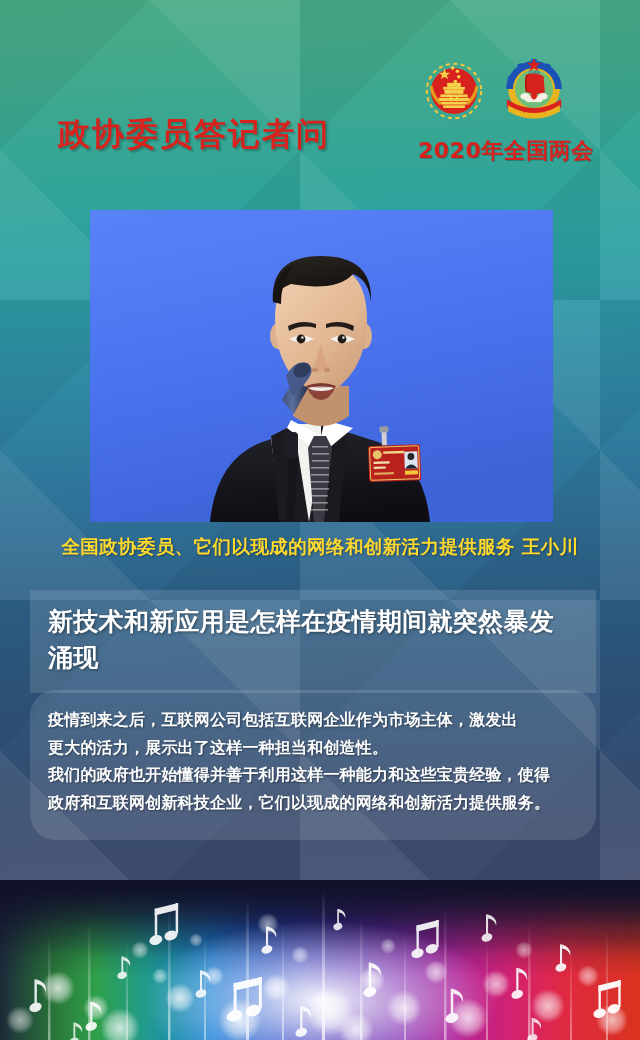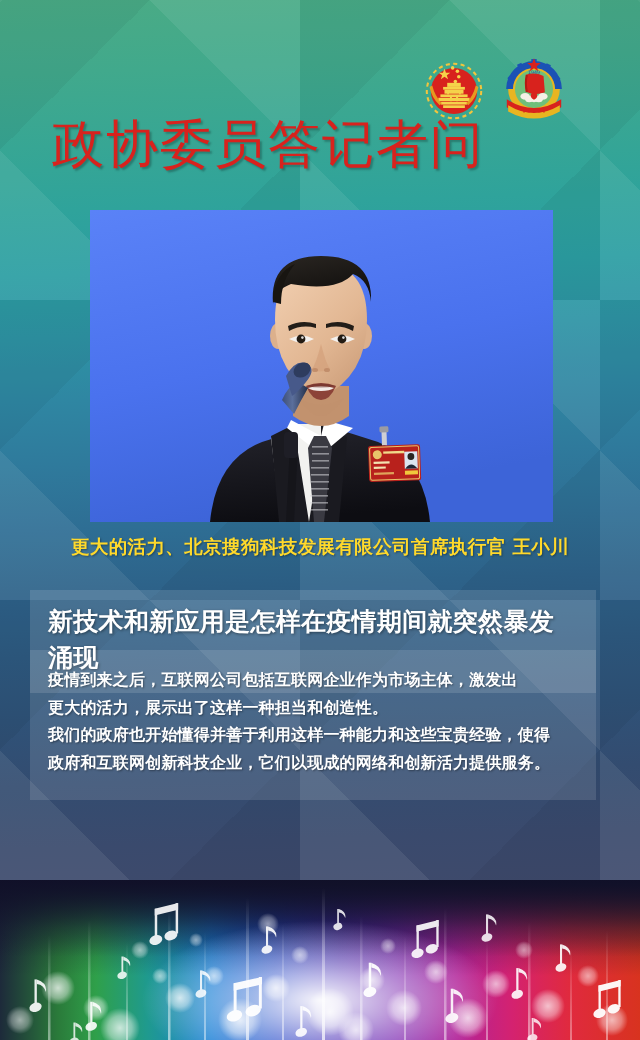--- a/index.html
+++ b/index.html
@@ -49,22 +49,22 @@
 
   .year-line {
     position:absolute; left:418px; top:136px; width:170px;
     text-align:center; color:#d8221d; font-size:22px; font-weight:bold;
     letter-spacing:.5px; white-space:nowrap;
     text-shadow:1px 1px 0 rgba(0,0,0,.22);
     font-family:"DejaVu Sans","Liberation Sans",sans-serif;
   }
 
   .main-title {
-    position:absolute; left:52px; top:118px;
-    color:#d8221d; font-size:52px; font-weight:normal; letter-spacing:2px;
+    position:absolute; left:58px; top:118px;
+    color:#d8221d; font-size:32px; font-weight:bold; letter-spacing:2px;
     white-space:nowrap; line-height:1;
     text-shadow:2px 2px 2px rgba(0,0,0,.25);
     font-family:"DejaVu Sans","Liberation Sans",sans-serif;
   }
 
   
   .photo-wrap {
     position:absolute; left:90px; top:210px; width:463px; height:312px;
     z-index:6; overflow:hidden; background:#4a74f0;
   }
@@ -95,23 +95,24 @@
   }
   .q-text {
     color:#ffffff; font-size:25px; font-weight:bold; line-height:1.45;
     letter-spacing:.3px;
     text-shadow:1px 1px 3px rgba(0,0,0,.45);
     font-family:"DejaVu Sans","Liberation Sans",sans-serif;
   }
 
   
   .a-panel {
-    position:absolute; left:30px; top:650px; width:566px; height:150px; z-index:6;
+    position:absolute; left:30px; top:690px; width:566px; height:150px; z-index:6;
     background:rgba(255,255,255,.12);
     padding:16px 18px 14px 18px;
+    border-radius:26px;
   }
   .a-para {
     color:#ffffff; font-size:16px; font-weight:bold; line-height:1.72;
     letter-spacing:.2px;
     text-shadow:1px 1px 2px rgba(0,0,0,.4);
     font-family:"DejaVu Sans","Liberation Sans",sans-serif;
   }
 
   
   .footer {
@@ -210,20 +211,21 @@
         </g>
         <path d="M46 54 q4-6 8 0 q3 5-4 9 q-7-4-4-9z" fill="#d8221d"></path>
         <path d="M10 62 q40 26 80 0 l0 12 q-40 24-80 0z" fill="#d8221d"></path>
         <path d="M12 71 q38 23 76 0 l0 9 q-38 21-76 0z" fill="#e8b521"></path>
         <g fill="#d8221d" opacity=".85">
           <text x="50" y="82" font-size="6" text-anchor="middle" font-family="DejaVu Sans">★ ★ ★ ★ ★</text>
         </g>
       </svg>
     </div>
 
+    <div class="year-line">2020年全国两会</div>
     <div class="main-title">政协委员答记者问</div>
   </div>
 
   <div class="photo-wrap">
     <div class="photo-bg"></div>
     <svg class="photo-svg" viewBox="0 0 463 312" preserveAspectRatio="xMidYMid slice">
       <defs>
         <linearGradient id="bgGrad" x1="0" y1="0" x2="0.3" y2="1">
           <stop offset="0%" stop-color="#5a82f7"></stop>
           <stop offset="55%" stop-color="#4a72ee"></stop>
@@ -324,21 +326,21 @@
         <rect x="5" y="27" width="20" height="2.2" fill="#e8c46a" opacity=".8"></rect>
         <rect x="36" y="7" width="13" height="17" fill="#dbe4ef"></rect>
         <circle cx="42.5" cy="12" r="3.4" fill="#2a2622"></circle>
         <path d="M36.5 24 q6-8 12 0 z" fill="#1e2736"></path>
         <rect x="36" y="26" width="13" height="4" fill="#f0c83c"></rect>
       </g>
     </svg>
   </div>
 
   <div class="caption-band"></div>
-  <div class="caption-text">更大的活力、北京搜狗科技发展有限公司首席执行官 王小川</div>
+  <div class="caption-text">全国政协委员、它们以现成的网络和创新活力提供服务 王小川</div>
 
   <div class="q-panel">
     <div class="q-text">新技术和新应用是怎样在疫情期间就突然暴发涌现</div>
   </div>
 
   <div class="a-panel">
     <div class="a-para">疫情到来之后，互联网公司包括互联网企业作为市场主体，激发出</div>
     <div class="a-para">更大的活力，展示出了这样一种担当和创造性。</div>
     <div class="a-para">我们的政府也开始懂得并善于利用这样一种能力和这些宝贵经验，使得</div>
     <div class="a-para">政府和互联网创新科技企业，它们以现成的网络和创新活力提供服务。</div>

